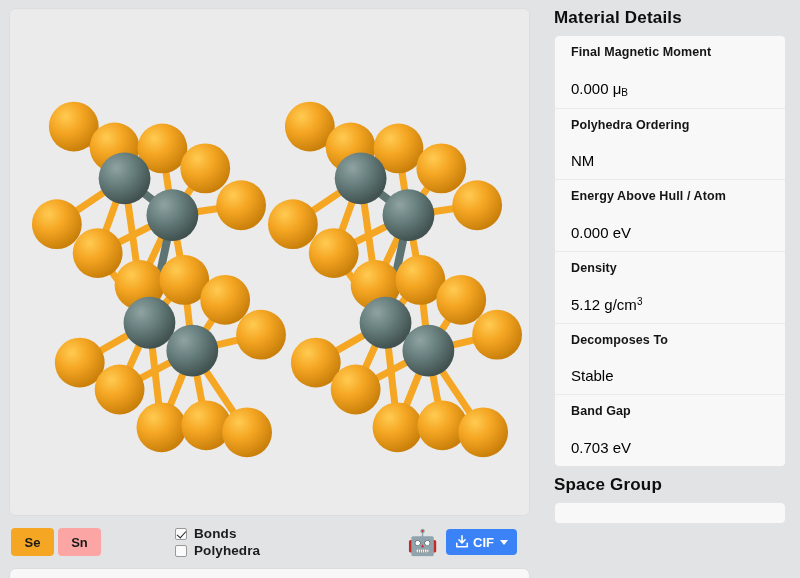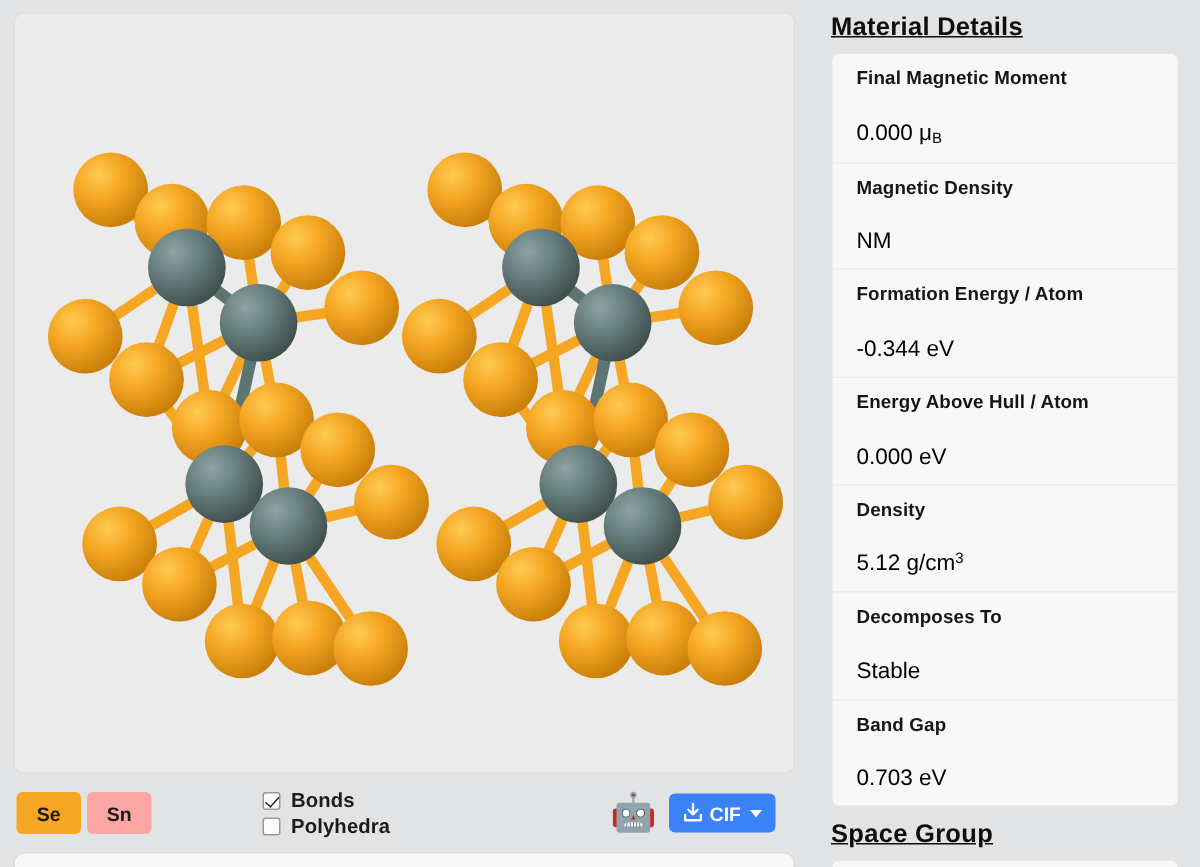--- a/index.html
+++ b/index.html
@@ -108,21 +108,20 @@
 
   
   #sidebar {
     width: 260px; height: 578px;
     position: relative;
     padding-left: 14px;
   }
   .section-title {
     font-size: 17px; font-weight: bold; color: #0e0e0e;
     letter-spacing: .2px;
-    text-decoration: underline;
   }
   #details-title { padding-top: 8px; padding-bottom: 7px; }
   #details-card {
     width: 232px;
     background: #f8f8f8;
     border: 1px solid #e4e4e4;
     border-radius: 5px;
     overflow: hidden;
   }
   .detail-row { padding: 9px 14px 9px 16px; }
@@ -336,28 +335,24 @@
     <div id="details-title" class="section-title">Material Details</div>
 
     <div id="details-card">
 
       <div class="detail-row">
         <div class="detail-label">Final Magnetic Moment</div>
         <div class="detail-value"><span>0.000 μ</span><sub>B</sub></div>
       </div>
 
       <div class="detail-row">
-        <div class="detail-label">Magnetic Density</div>
+        <div class="detail-label">Polyhedra Ordering</div>
         <div class="detail-value">NM</div>
       </div>
 
-      <div class="detail-row">
-        <div class="detail-label">Formation Energy / Atom</div>
-        <div class="detail-value">-0.344 eV</div>
-      </div>
 
       <div class="detail-row">
         <div class="detail-label">Energy Above Hull / Atom</div>
         <div class="detail-value">0.000 eV</div>
       </div>
 
       <div class="detail-row">
         <div class="detail-label">Density</div>
         <div class="detail-value"><span>5.12 g/cm</span><sup>3</sup></div>
       </div>

